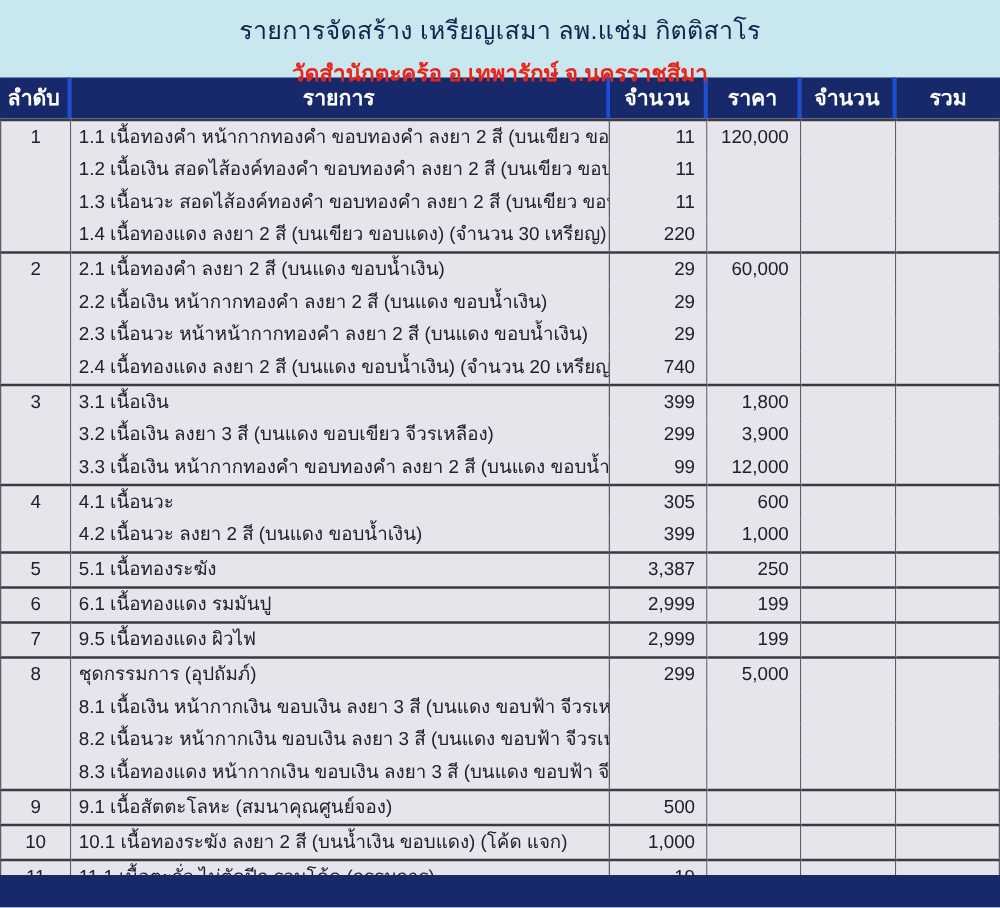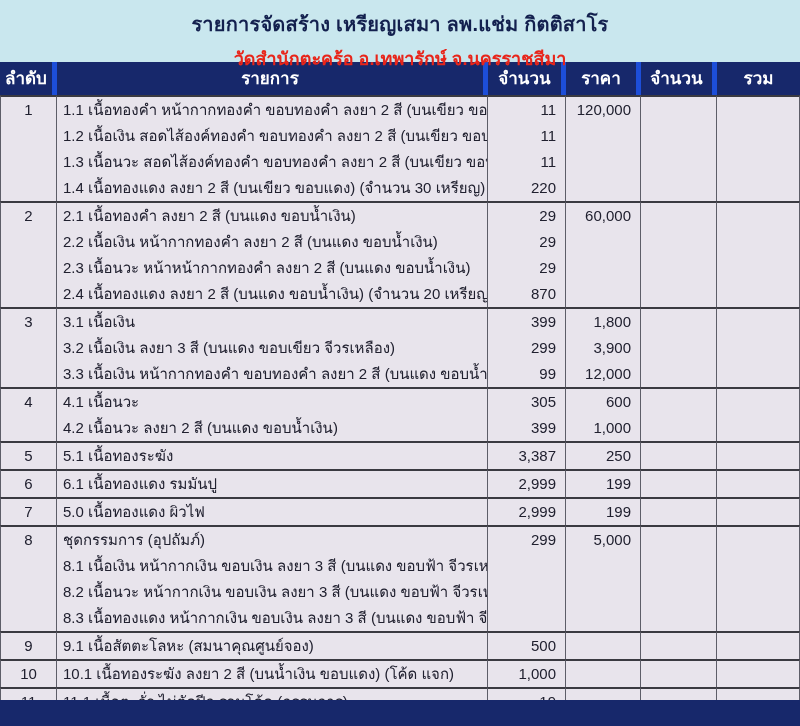--- a/index.html
+++ b/index.html
@@ -6,21 +6,21 @@
   .page{
     position:relative;
     width:800px;height:726px;
     background:var(--page-bg,#c9e7ee);
     font-family:"Liberation Sans","DejaVu Sans",sans-serif;
     overflow:hidden;
   }
   .banner{height:62px;text-align:center;}
   .title{
     padding-top:8px;
-    font-size:20px;font-weight:bold;
+    font-size:20px;font-weight:normal;
     color:var(--title-color,#13204e);
     letter-spacing:.2px;
   }
   .subtitle{
     margin-top:4px;
     font-size:18px;font-weight:bold;
     color:var(--subtitle-color,#e8251a);
     text-align:center;
   }
   table.sheet{
@@ -32,21 +32,21 @@
     box-sizing:border-box;
     padding:0;
     overflow:hidden;white-space:nowrap;
   }
   thead th{
     height:33px;
     background:var(--header-bg,#17286b);
     color:var(--header-text,#ffffff);
     font-size:17px;font-weight:bold;
     line-height:33px;text-align:center;
-    border-right:5px solid #1d4ed8;
+    border-right:3px solid #1d4ed8;
   }
   thead th:last-child{border-right:none;}
   tbody td{
     height:26px;line-height:26px;
     background:var(--body-bg,#e8e4ec);
     color:var(--body-text,#20202f);
     font-size:15px;
     border-right:1px solid #5d5d68;
   }
   tbody td.no{
@@ -139,21 +139,21 @@
         </tr>
         <tr>
           <td class="item">2.3 เนื้อนวะ หน้าหน้ากากทองคำ ลงยา 2 สี (บนแดง ขอบน้ำเงิน)</td>
           <td class="qty">29</td>
           <td class="price"></td>
           <td class="qty"></td>
           <td class="qty"></td>
         </tr>
         <tr>
           <td class="item">2.4 เนื้อทองแดง ลงยา 2 สี (บนแดง ขอบน้ำเงิน) (จำนวน 20 เหรียญ)</td>
-          <td class="qty">870</td>
+          <td class="qty">740</td>
           <td class="price"></td>
           <td class="qty"></td>
           <td class="qty"></td>
         </tr>
         <tr class="group-start">
           <td class="no" rowspan="3">3</td>
           <td class="item">3.1 เนื้อเงิน</td>
           <td class="qty">399</td>
           <td class="price">1,800</td>
           <td class="qty"></td>
@@ -199,21 +199,21 @@
         <tr class="group-start">
           <td class="no" rowspan="1">6</td>
           <td class="item">6.1 เนื้อทองแดง รมมันปู</td>
           <td class="qty">2,999</td>
           <td class="price">199</td>
           <td class="qty"></td>
           <td class="qty"></td>
         </tr>
         <tr class="group-start">
           <td class="no" rowspan="1">7</td>
-          <td class="item">5.0 เนื้อทองแดง ผิวไฟ</td>
+          <td class="item">9.5 เนื้อทองแดง ผิวไฟ</td>
           <td class="qty">2,999</td>
           <td class="price">199</td>
           <td class="qty"></td>
           <td class="qty"></td>
         </tr>
         <tr class="group-start">
           <td class="no" rowspan="4">8</td>
           <td class="item">ชุดกรรมการ (อุปถัมภ์)</td>
           <td class="qty">299</td>
           <td class="price">5,000</td>

